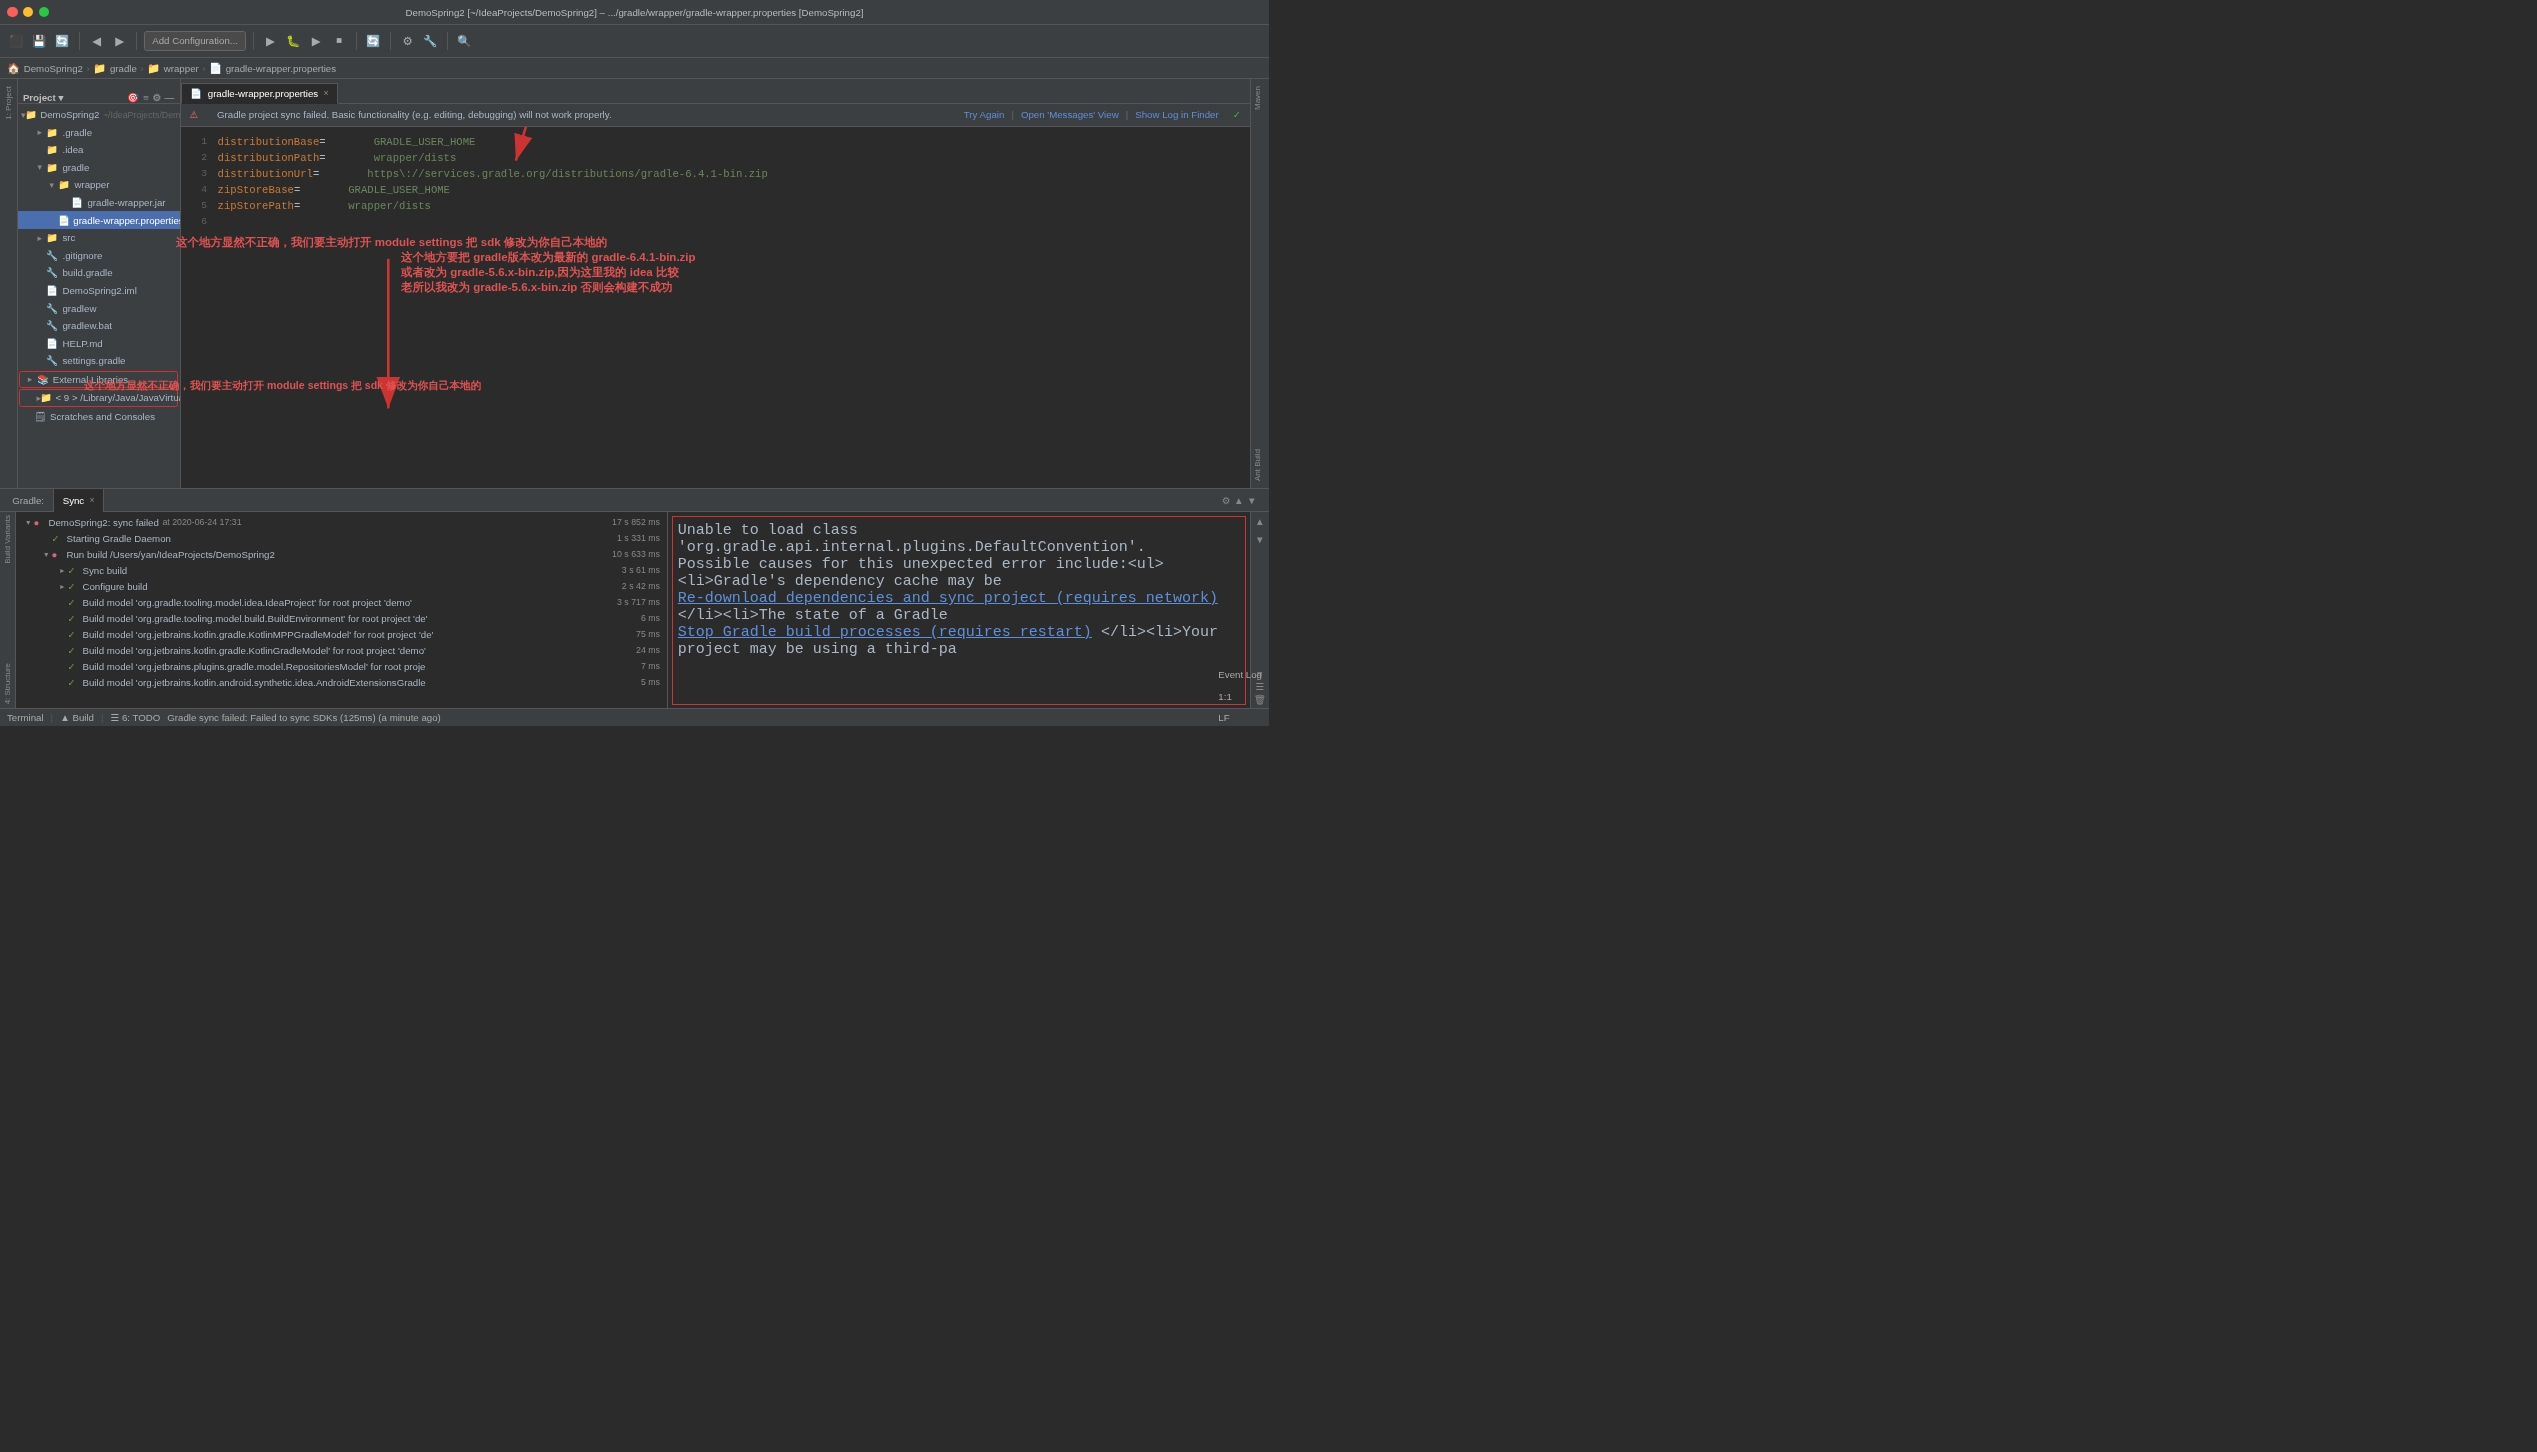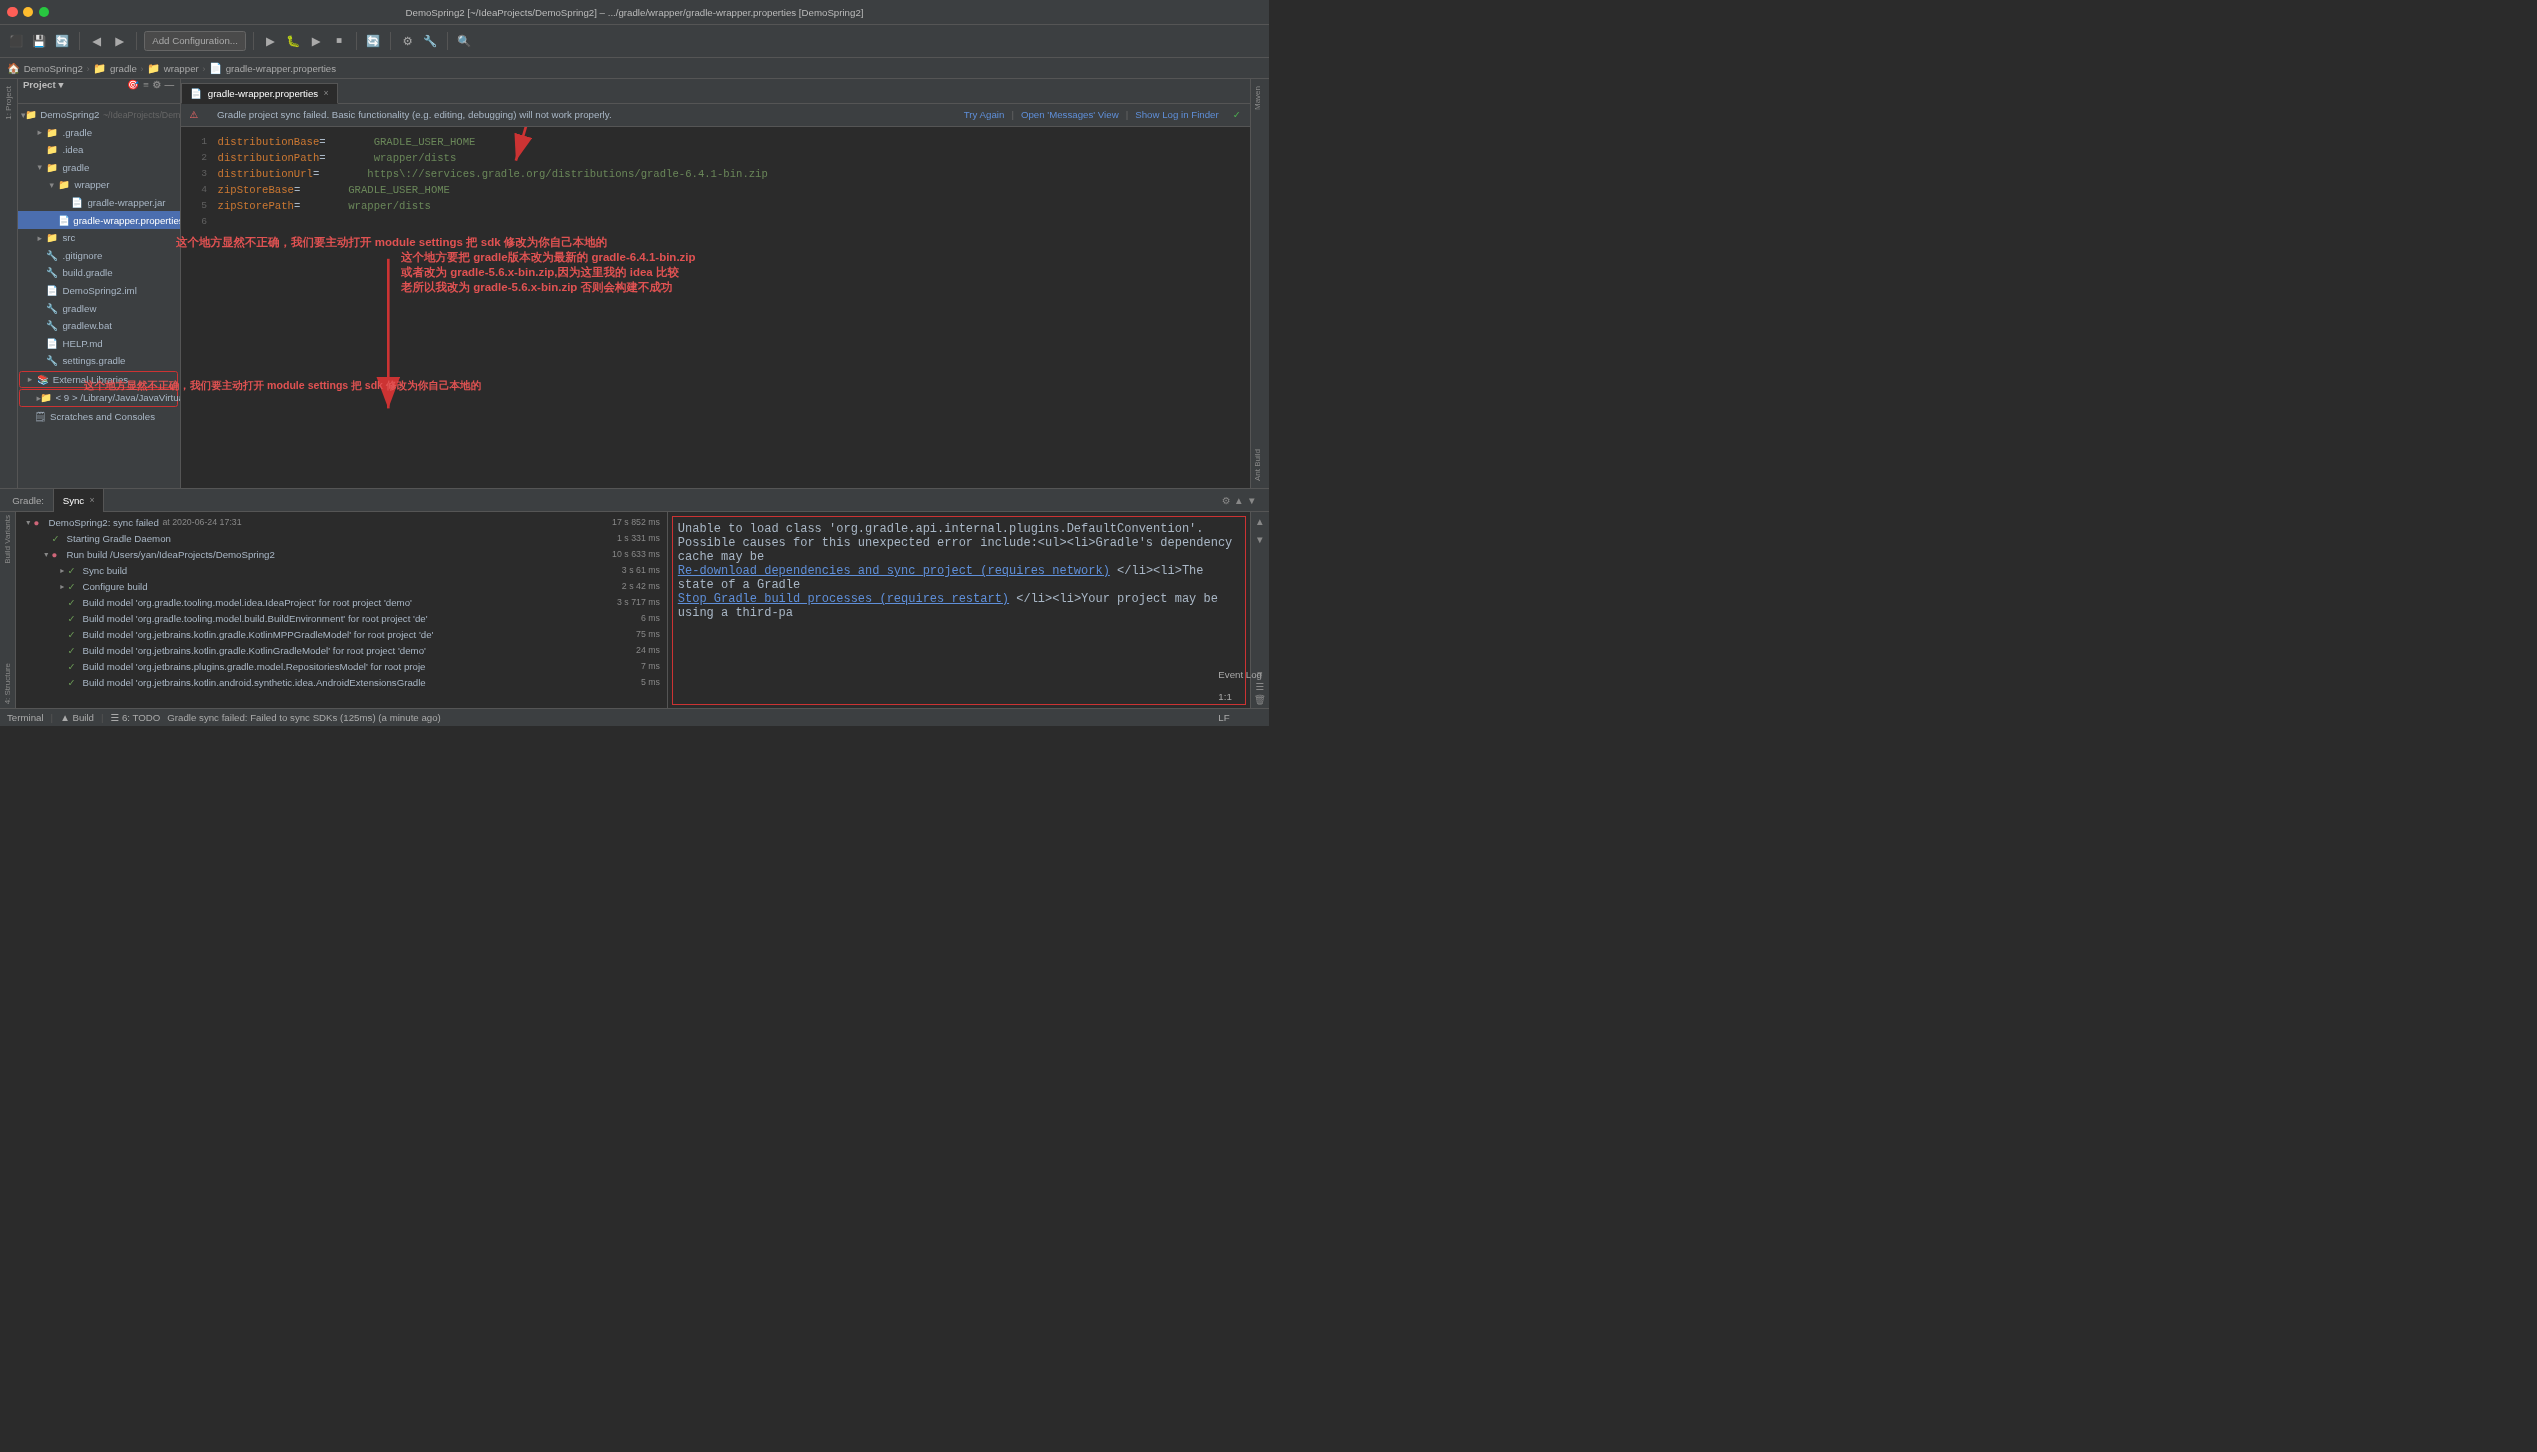--- a/index.html
+++ b/index.html
@@ -86,21 +86,21 @@
       width: 163px;
       min-width: 163px;
       background: #3c3f41;
       border-right: 0.9px solid #555;
       display: flex;
       flex-direction: column;
     }
     .panel-header {
       height: 25px;
       display: flex;
-      align-items: flex-start;
+      align-items: flex-end;
       justify-content: space-between;
       padding: 0 5.3px;
       border-bottom: 0.9px solid #555;
       font-size: 9.7px;
       font-weight: bold;
       color: #bbb;
     }
     .panel-header-icons { display: flex; gap: 3.5px; color: #888; }
     .tree-container { flex: 1; overflow: auto; padding: 1.8px 0; }
     .tree-item {
@@ -262,21 +262,21 @@
     .build-item .bi-time { margin-left: auto; margin-right: 7px; color: #888; font-size: 8.8px; }
     .check-green { color: #6a9955; }
     .circle-red { color: #cf6679; }
     .bi-toggle { width: 10.6px; display: inline-flex; align-items: center; justify-content: center; color: #888; font-size: 8px; }
 
     
     .error-box {
       flex: 1;
       padding: 5.3px;
       font-family: 'Courier New', monospace;
-      font-size: 12px;
+      font-size: 15px;
       color: #a9b7c6;
       overflow: auto;
       border: 1.8px solid #cc3333;
       margin: 3.5px;
       background: #2b2b2b;
     }
     .error-link { color: #5f8fd9; text-decoration: underline; cursor: pointer; }
 
     
     .status-bar {

